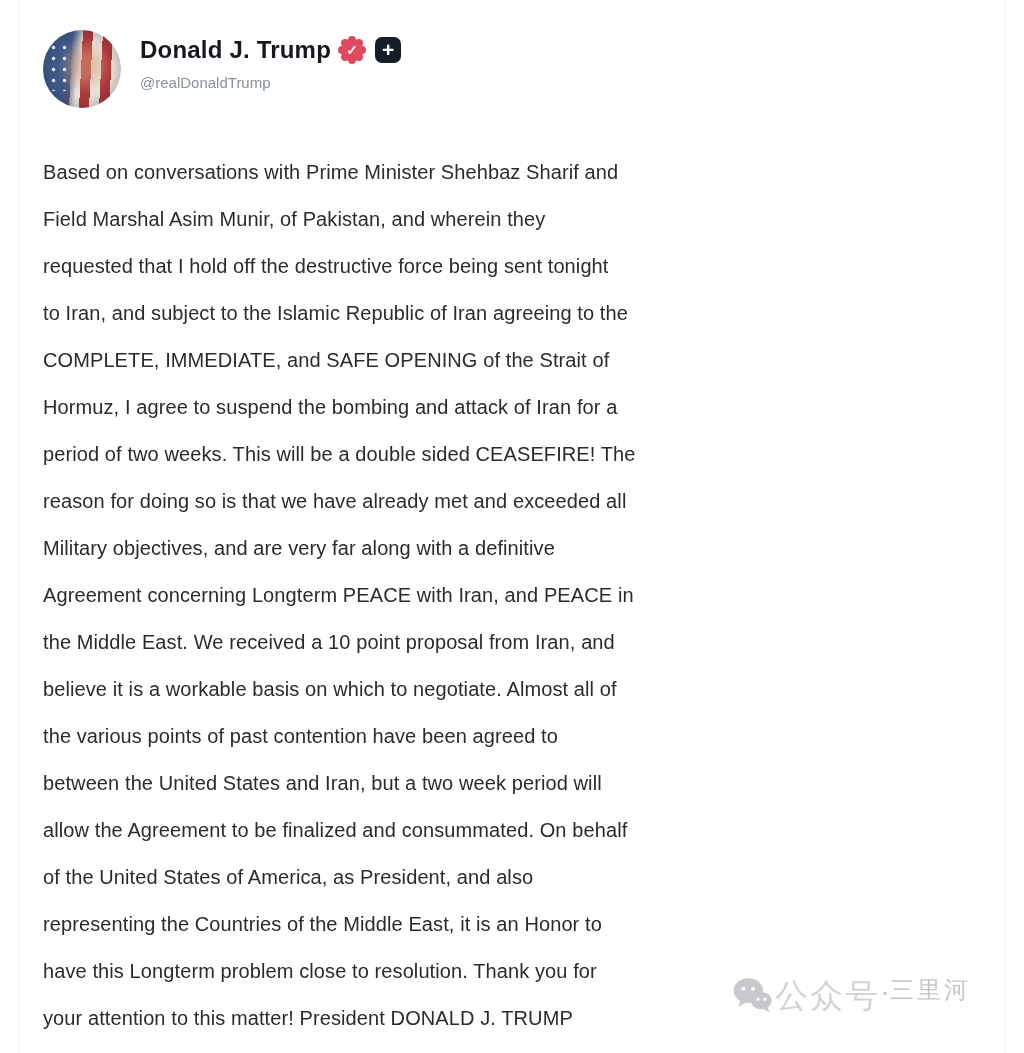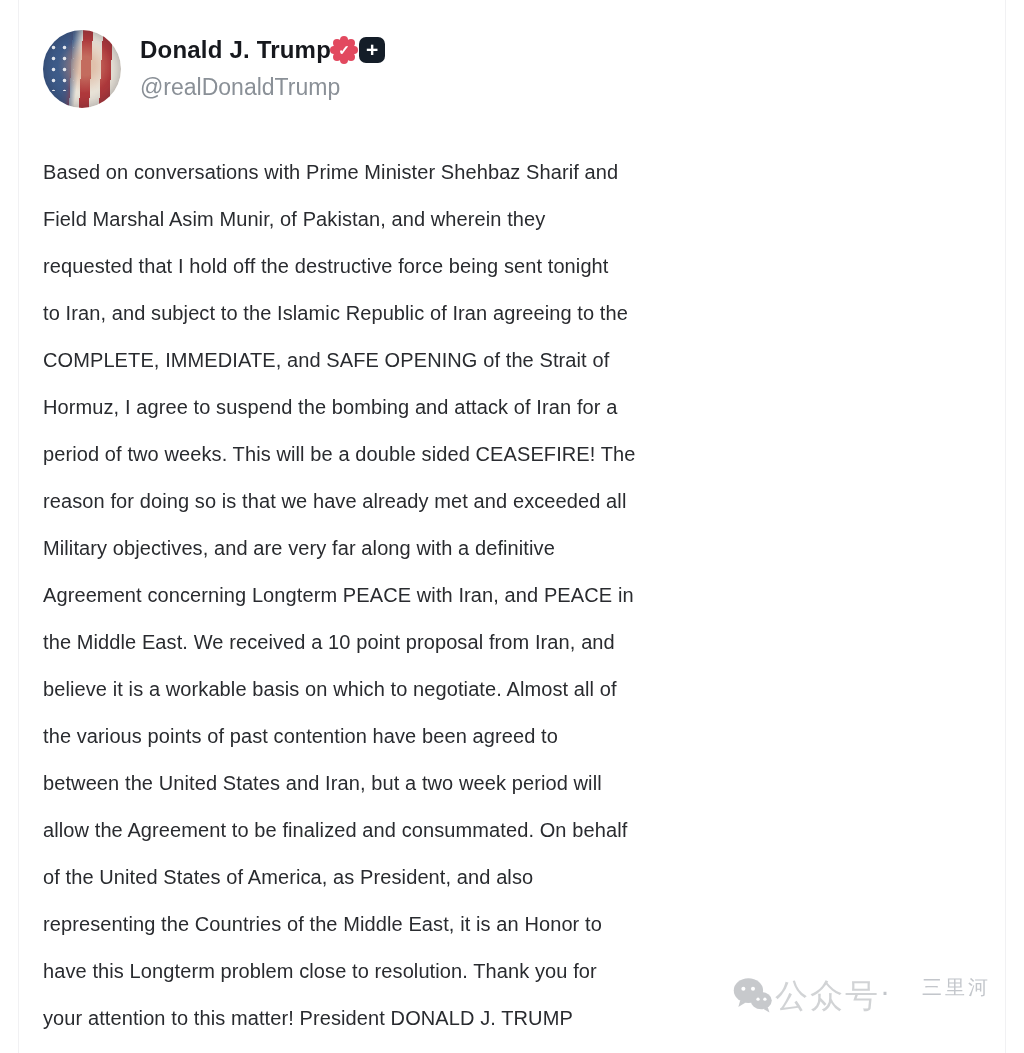--- a/index.html
+++ b/index.html
@@ -58,21 +58,21 @@
     background-image: radial-gradient(circle, rgba(255,255,255,0.85) 1.3px, rgba(255,255,255,0) 2.2px);
     background-size: 11px 11px;
   }
   .id-block {
     margin-left: 19px;
     padding-top: 6px;
   }
   .name-row {
     display: flex;
     align-items: center;
-    gap: 0;
+    gap: 8px;
   }
   .display-name {
     font-size: 24px;
     font-weight: bold;
     color: #16181d;
     letter-spacing: 0.2px;
     cursor: pointer;
   }
   .verified-badge {
     position: relative;
@@ -108,21 +108,21 @@
   }
   .platform-badge .plus {
     color: #ffffff;
     font-size: 21px;
     font-weight: 900;
     line-height: 1;
     margin-top: -2px;
   }
   .handle {
     margin-top: 10px;
-    font-size: 23px;
+    font-size: 15px;
     color: #8a9097;
     cursor: pointer;
   }
   
   .post-body {
     position: relative;
     z-index: 1;
     margin-top: 41px;
     width: 942px;
     font-size: 20px;
@@ -149,25 +149,24 @@
     font-size: 33px;
     color: rgba(145,149,155,0.42);
     letter-spacing: 2px;
     white-space: nowrap;
   }
   .wm-sep {
     font-size: 30px;
     color: #c3c6cb;
   }
   .wm-account {
-    font-size: 20px;
+    font-size: 24px;
     color: #c3c6cb;
     letter-spacing: 3px;
     white-space: nowrap;
-    margin-left: 32px;
   }
 </style>
 </head>
 <body>
 
 <div class="page">
   <div class="card">
 
     <div class="header">
       <div class="avatar"></div>

